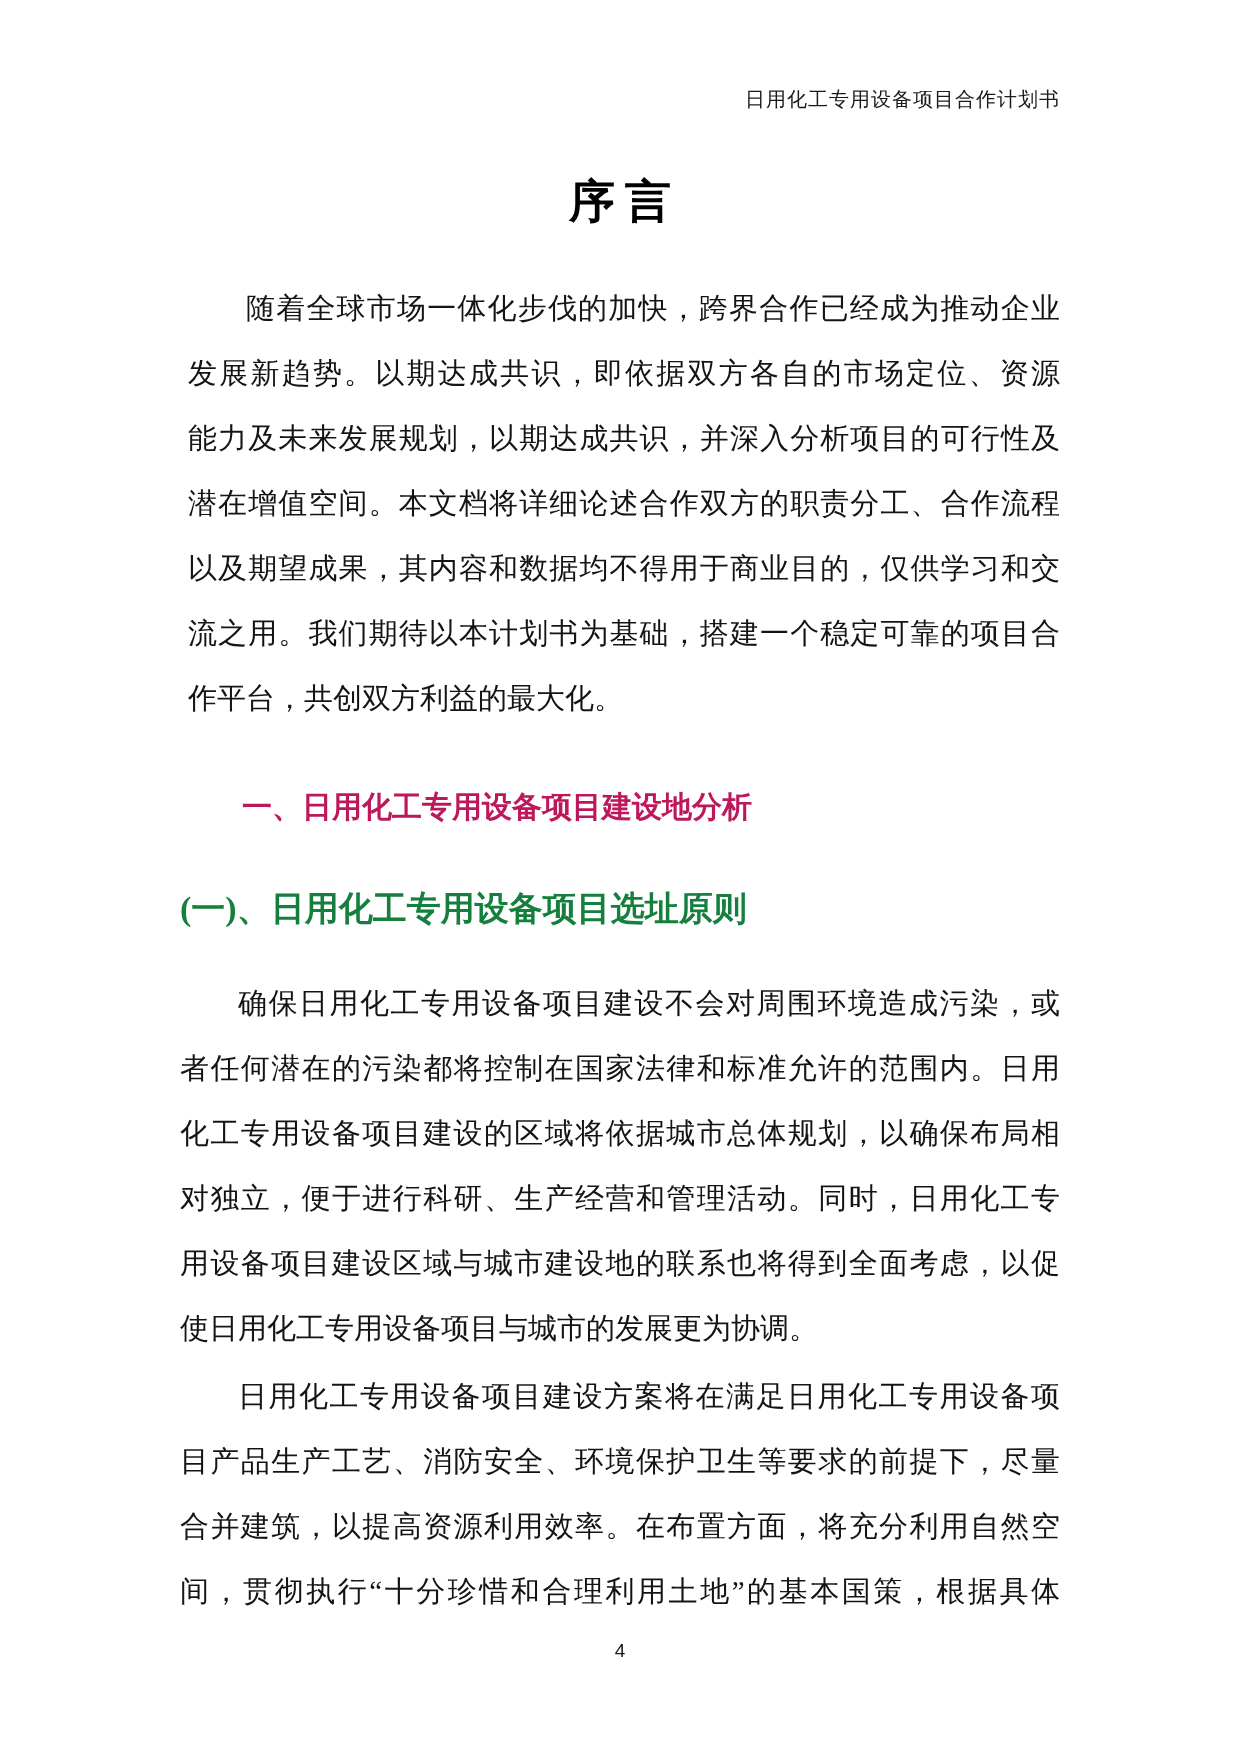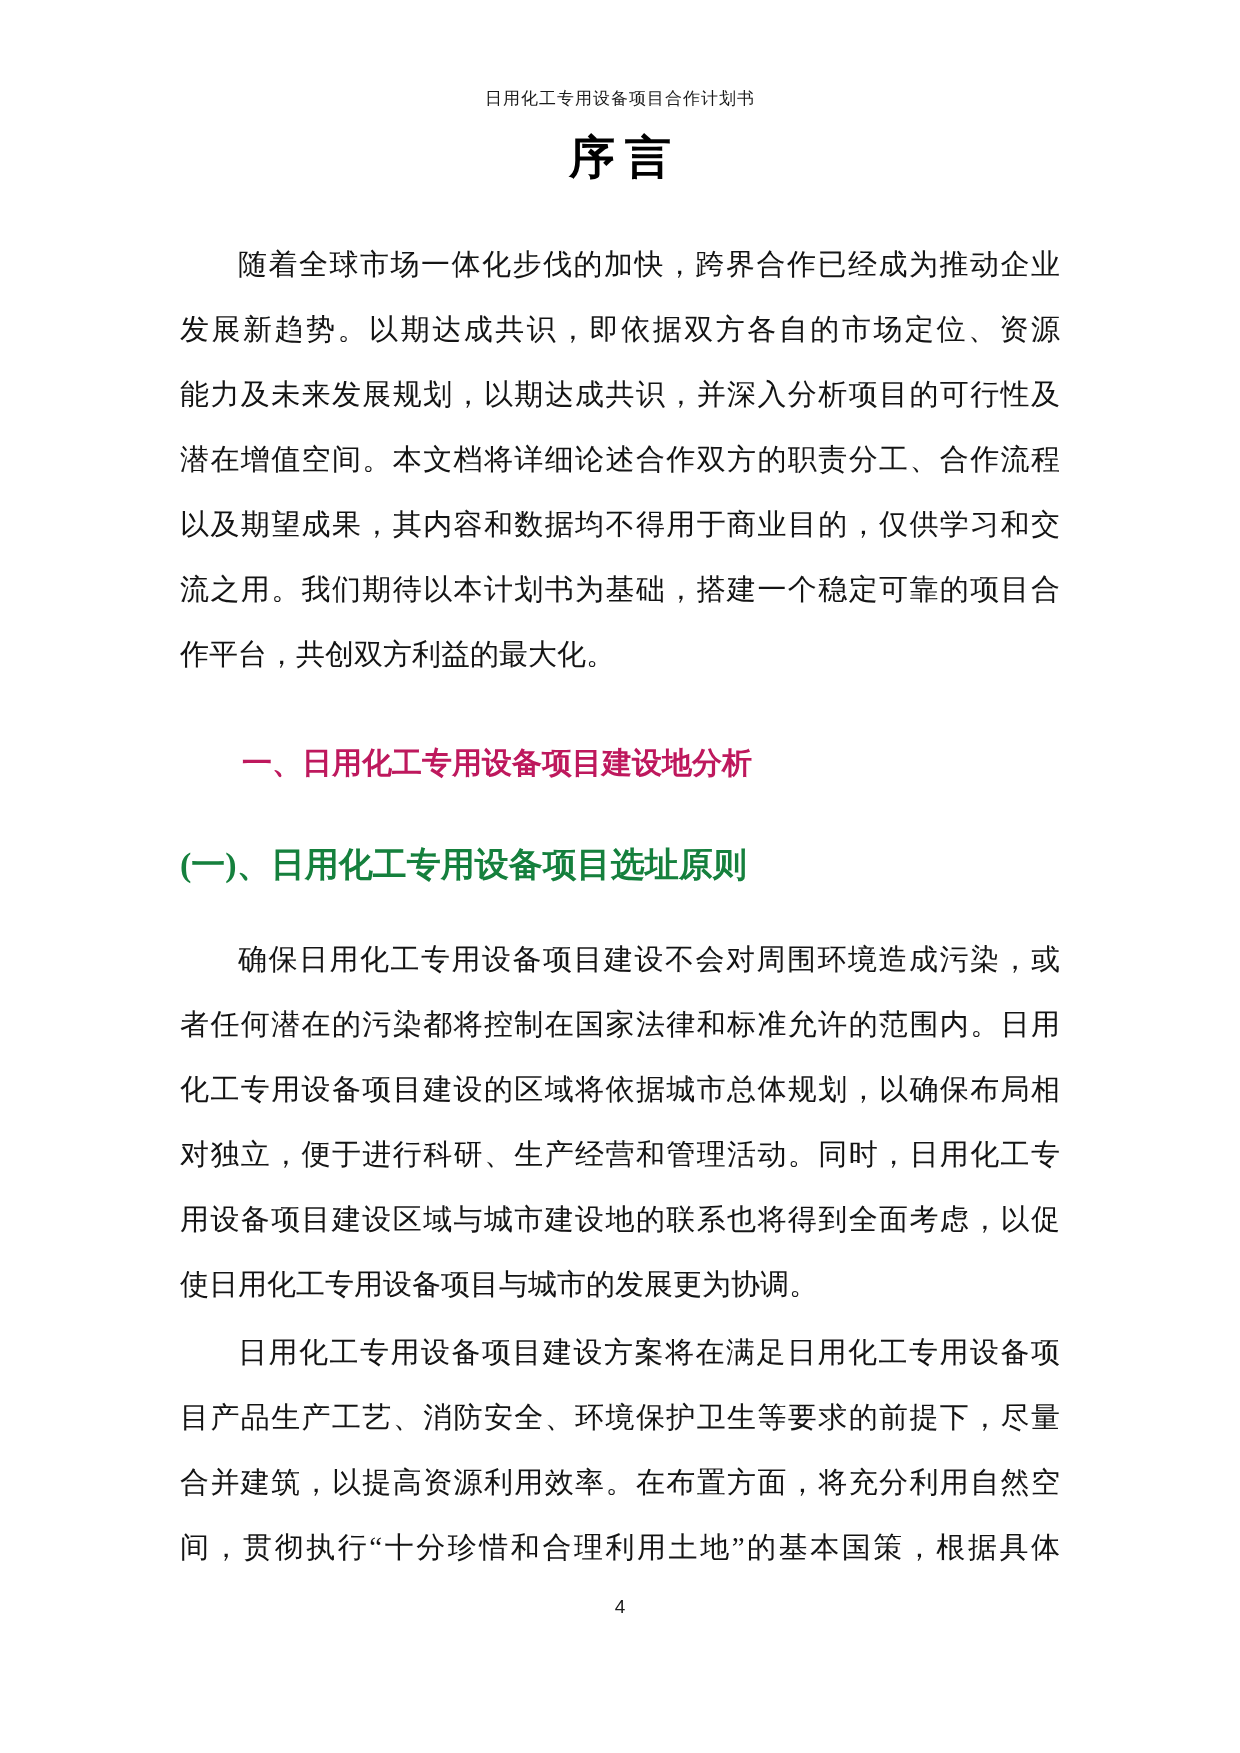--- a/index.html
+++ b/index.html
@@ -13,38 +13,38 @@
     height: 1753px;
     margin: 0 auto;
     background: #ffffff;
     color: #111111;
     font-family: "Liberation Serif", "DejaVu Serif", serif;
     box-sizing: border-box;
     padding: 88px 180px 0 180px;
     overflow: hidden;
   }
   .doc-header {
-    font-size: 17px;
+    font-size: 20px;
     line-height: 22px;
-    text-align: center;
+    text-align: right;
     letter-spacing: 1px;
     color: #1a1a1a;
   }
   .doc-title {
-    margin-top: 21px;
+    margin-top: 65px;
     font-size: 46px;
     line-height: 54px;
     font-weight: bold;
     text-align: center;
     letter-spacing: 10px;
     text-indent: 10px; 
     color: #000000;
   }
   .body-par { margin: 0; }
-  .par-1 { margin-top: 47px; }
+  .par-1 { margin-top: 47px; margin-left: 8px; }
   .par-2 { margin-top: 38px; }
   .par-3 { margin-top: 3px; }
   .line {
     font-size: 29px;
     line-height: 65px;
     height: 65px;
     text-align: justify;
     text-align-last: justify;
     text-justify: inter-character;
     white-space: nowrap;

